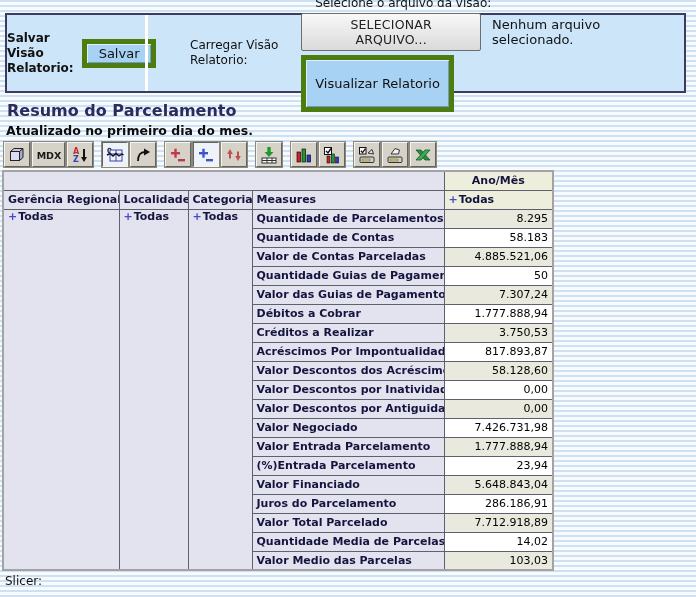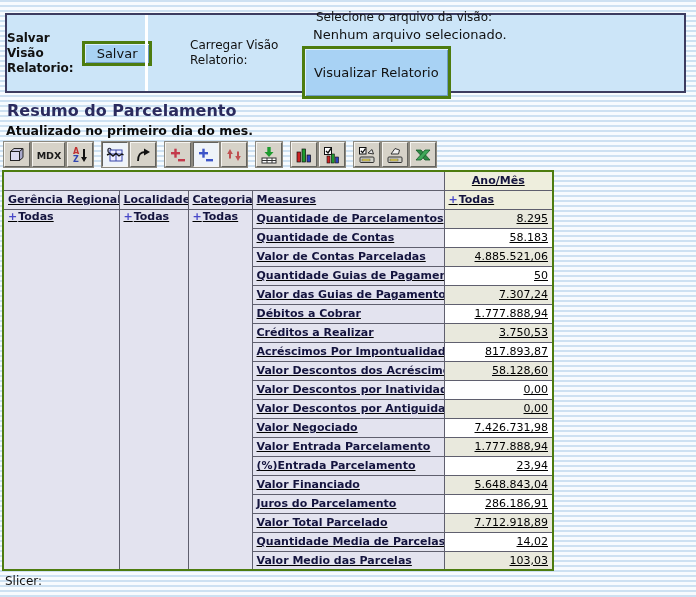--- a/index.html
+++ b/index.html
@@ -9,21 +9,21 @@
   .top-panel{position:absolute;left:5px;top:13px;width:681px;height:80px;
     box-sizing:border-box;background:#cce5f8;border:2px solid #3c3c60;display:flex;align-items:stretch;}
   .save-section{width:138px;display:flex;align-items:center;box-sizing:border-box;}
   .save-label{font-size:12px;font-weight:bold;color:#111;width:78px;line-height:1.25;}
   .divider{width:3px;background:#ffffff;}
   .load-section{flex:1;display:flex;align-items:center;padding-left:42px;box-sizing:border-box;}
   .load-label{font-size:12px;font-weight:normal;color:#111;width:96px;line-height:1.25;}
   .file-col{margin-left:16px;padding-top:2px;}
   .file-prompt{font-size:12px;color:#111;margin:0 0 3px 14px;}
   .file-row{display:flex;align-items:center;}
-  .btn-blue{background:#a8d2f4;border:3px solid #4d7c0f;
+  .btn-blue{background:#a8d2f4;border:5px solid #4d7c0f;
     box-shadow:inset 1px 1px 0 #ddeeff,inset -1px -1px 0 #6f9cc4;
     font-family:inherit;font-size:13px;color:#111;padding:2px 12px;cursor:pointer;}
   .btn-save{margin-left:8px;}
   .btn-file{background:linear-gradient(#f8f8f8,#dadada);border:1px solid #6e6e6e;border-radius:2px;
     font-family:inherit;font-size:12.5px;color:#222;padding:3px 11px;cursor:pointer;letter-spacing:.2px;}
   .file-status{font-size:13px;color:#111;margin-left:11px;}
   .btn-view{margin-top:4px;padding:16px 9px;}
   
   .report-title{position:absolute;left:7px;top:101px;font-size:16px;font-weight:bold;color:#2b2b5e;}
   .report-subtitle{position:absolute;left:6px;top:123px;font-size:12.5px;font-weight:bold;color:#0c0c0c;}
@@ -32,21 +32,21 @@
   .tbtn{width:26px;height:25px;box-sizing:border-box;background:#d6d2c8;
     border:1px solid;border-color:#f6f4f0 #63635e #63635e #f6f4f0;outline:1px solid #8b887f;
     display:flex;align-items:center;justify-content:center;margin-right:2px;padding:0;cursor:pointer;}
   .tbtn.wide{width:33px;}
   .tbtn.pressed{background:#eef3f9;border-color:#63635e #f6f4f0 #f6f4f0 #63635e;}
   .tbtn svg{display:block;}
   .tgap{width:7px;}
   svg text{font-family:"DejaVu Sans","Liberation Sans",sans-serif;}
   
   .pivot{position:absolute;left:2px;top:170px;border-collapse:collapse;table-layout:fixed;
-    width:550px;border:2px solid #4d7c0f;font-size:11px;text-decoration:underline;}
+    width:550px;border:2px solid #a3a3a3;font-size:11px;}
   .pivot td,.pivot th{border:1px solid #5f5f6e;height:19px;box-sizing:border-box;
     padding:0 4px;overflow:hidden;white-space:nowrap;font-size:11px;}
   .hdr{background:#e3e3ef;color:#14143e;font-weight:bold;text-align:center;}
   .hdr-left{background:#e3e3ef;color:#14143e;font-weight:bold;text-align:left;}
   .corner{background:#e3e3ef;}
   .hdr-beige{background:#eeeedd;color:#14143e;font-weight:bold;text-align:center;}
   .member-beige{background:#eeeedd;color:#14143e;font-weight:bold;text-align:left;}
   .member{background:#e3e3ef;color:#14143e;font-weight:bold;text-align:left;vertical-align:top;padding-top:2px;}
   .measure-label{background:#e3e3ef;color:#14143e;font-weight:bold;text-align:left;}
   .val{background:#ffffff;color:#000;text-align:right;font-weight:normal;}
@@ -62,20 +62,21 @@
   <div class="save-section">
     <span class="save-label">Salvar Visão Relatorio:</span>
     <button class="btn-blue btn-save">Salvar</button>
   </div>
   <div class="divider"></div>
   <div class="load-section">
     <span class="load-label">Carregar Visão Relatorio:</span>
     <div class="file-col">
       <div class="file-prompt">Selecione o arquivo da visão:</div>
       <div class="file-row">
+        <button class="btn-file">SELECIONAR ARQUIVO...</button>
         <span class="file-status">Nenhum arquivo selecionado.</span>
       </div>
       <button class="btn-blue btn-view">Visualizar Relatorio</button>
     </div>
   </div>
 </div>
 
 <div class="report-title">Resumo do Parcelamento</div>
 <div class="report-subtitle">Atualizado no primeiro dia do mes.</div>
 

